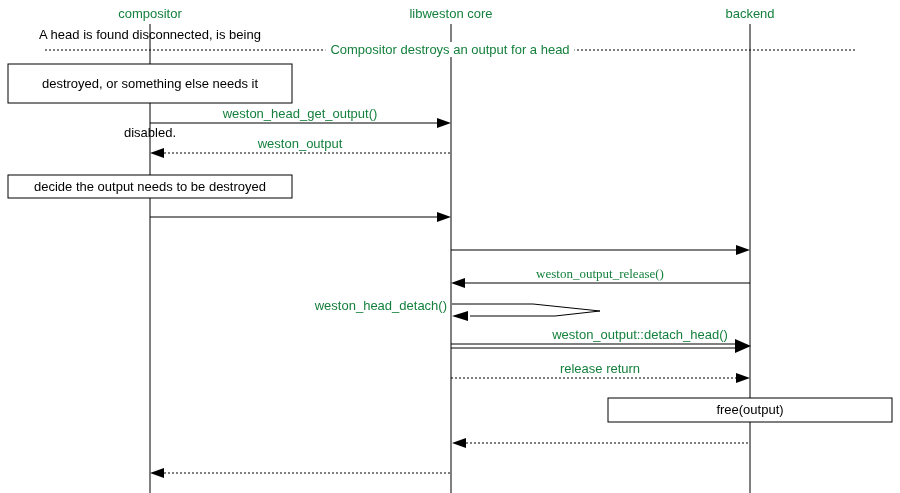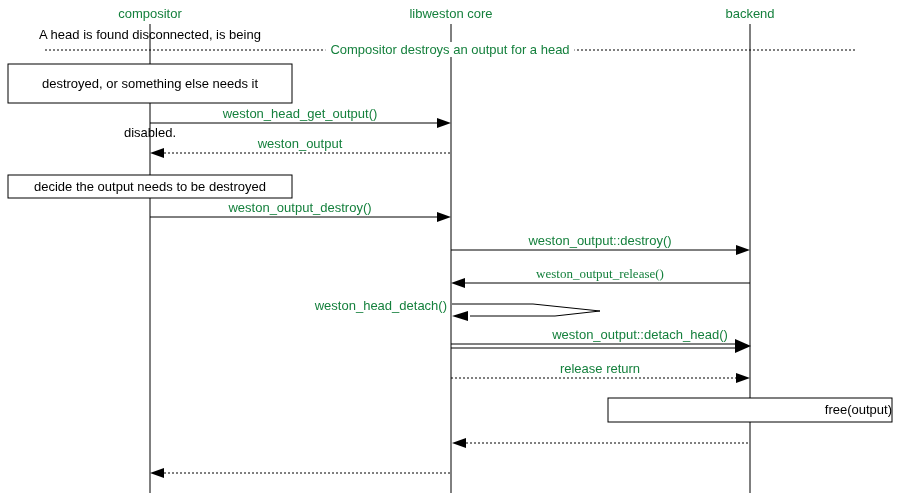--- a/index.html
+++ b/index.html
@@ -29,21 +29,21 @@
     flex-direction: column;
     justify-content: center;
     align-items: center;
     text-align: right;
     font-size: 13px;
     line-height: 13px;
     gap: 36px;
   }
   .boxlbl {
     position: absolute;
-    text-align: right;
+    text-align: center;
     font-size: 13px;
   }
 </style>
 </head>
 <body>
 
 <div class="stage">
 
   <svg width="900" height="493" viewBox="0 0 900 493">
 
@@ -119,22 +119,20 @@
   <div class="notebox" style="left:9px; top:65px; width:282px; height:37px;">
     <div>A head is found disconnected, is being</div>
     <div>destroyed, or something else needs it</div>
     <div>disabled.</div>
   </div>
 
   <div class="notebox" style="left:9px; top:176px; width:282px; height:20px;">decide the output needs to be destroyed</div>
 
   <div class="lbl center" style="left:300px; top:106px;">weston_head_get_output()</div>
   <div class="lbl center" style="left:300px; top:136px;">weston_output</div>
-  <div class="lbl center" style="left:300px; top:200px;">weston_output_destroy()</div>
-  <div class="lbl center" style="left:600px; top:233px;">weston_output::destroy()</div>
   <div class="lbl center" style="left:600px; top:266px;font-family:Liberation Serif, serif;">weston_output_release()</div>
   <div class="lbl rightalign" style="left:447px; top:298px;">weston_head_detach()</div>
   <div class="lbl center" style="left:600px; top:327px;margin-left:40px;">weston_output::detach_head()</div>
   <div class="lbl center" style="left:600px; top:361px;">release return</div>
 
   <div class="boxlbl" style="left:608px; top:402px; width:284px;">free(output)</div>
 
 </div>
 
 </body></html>

